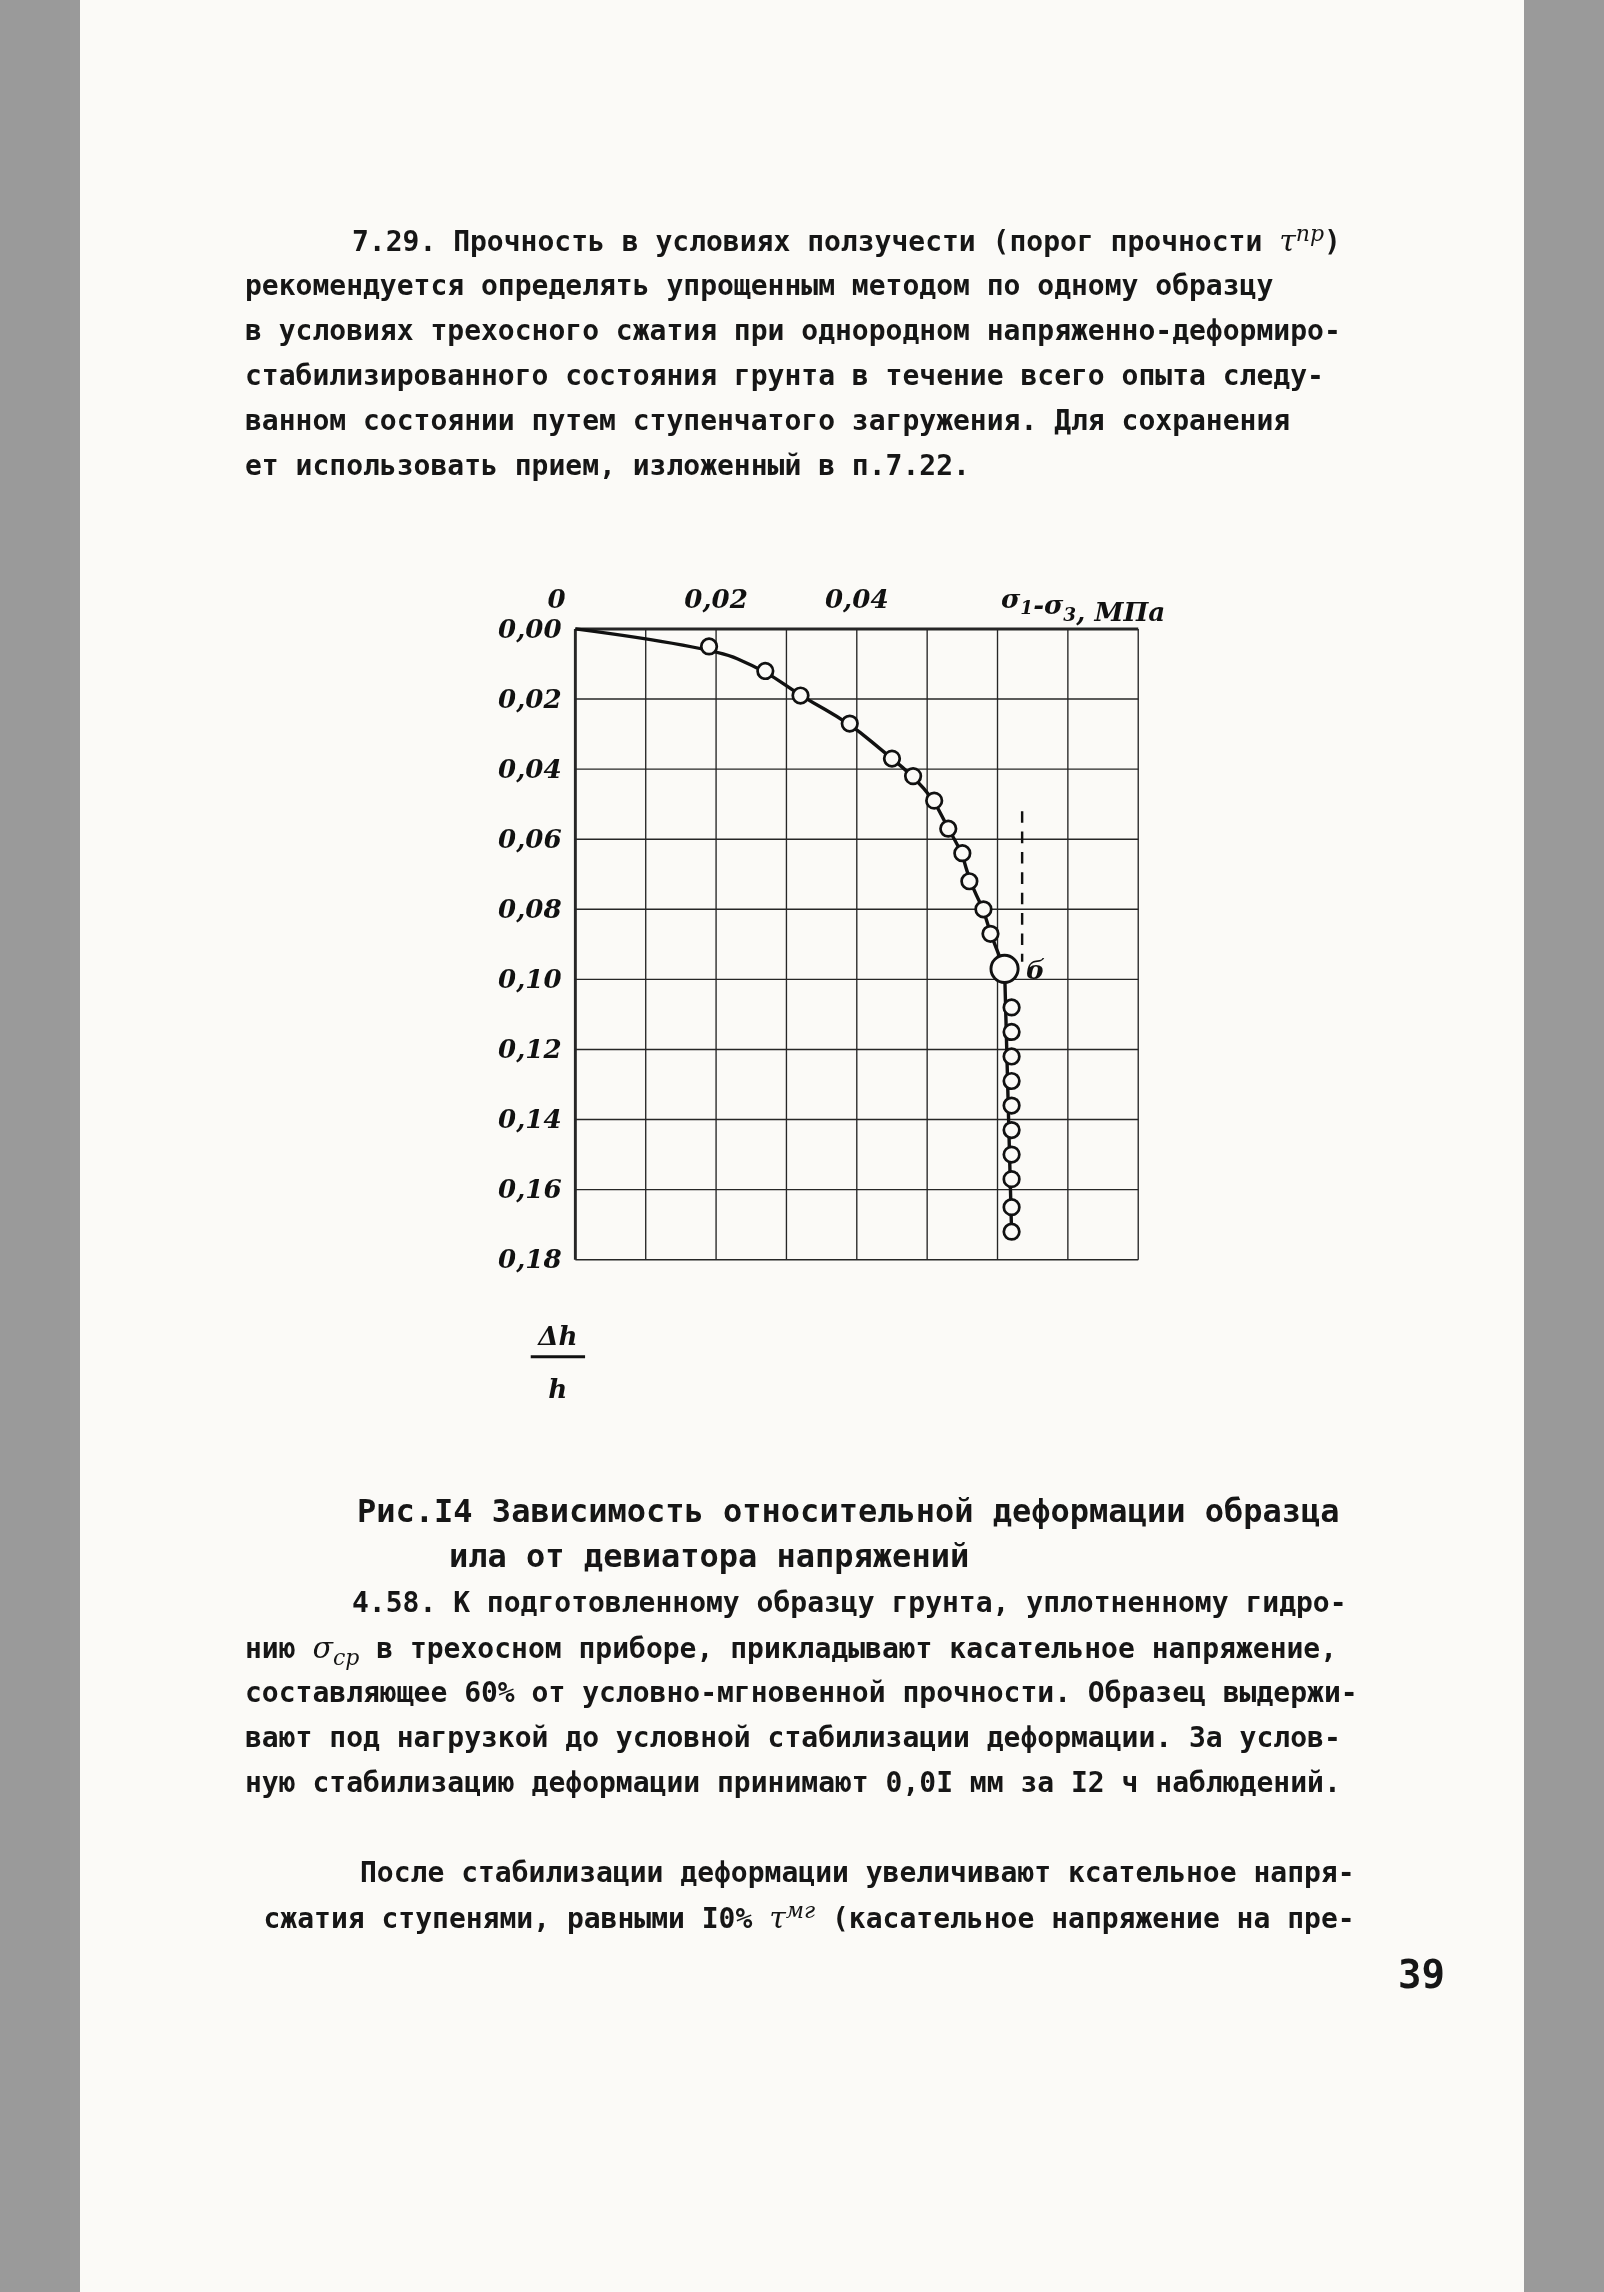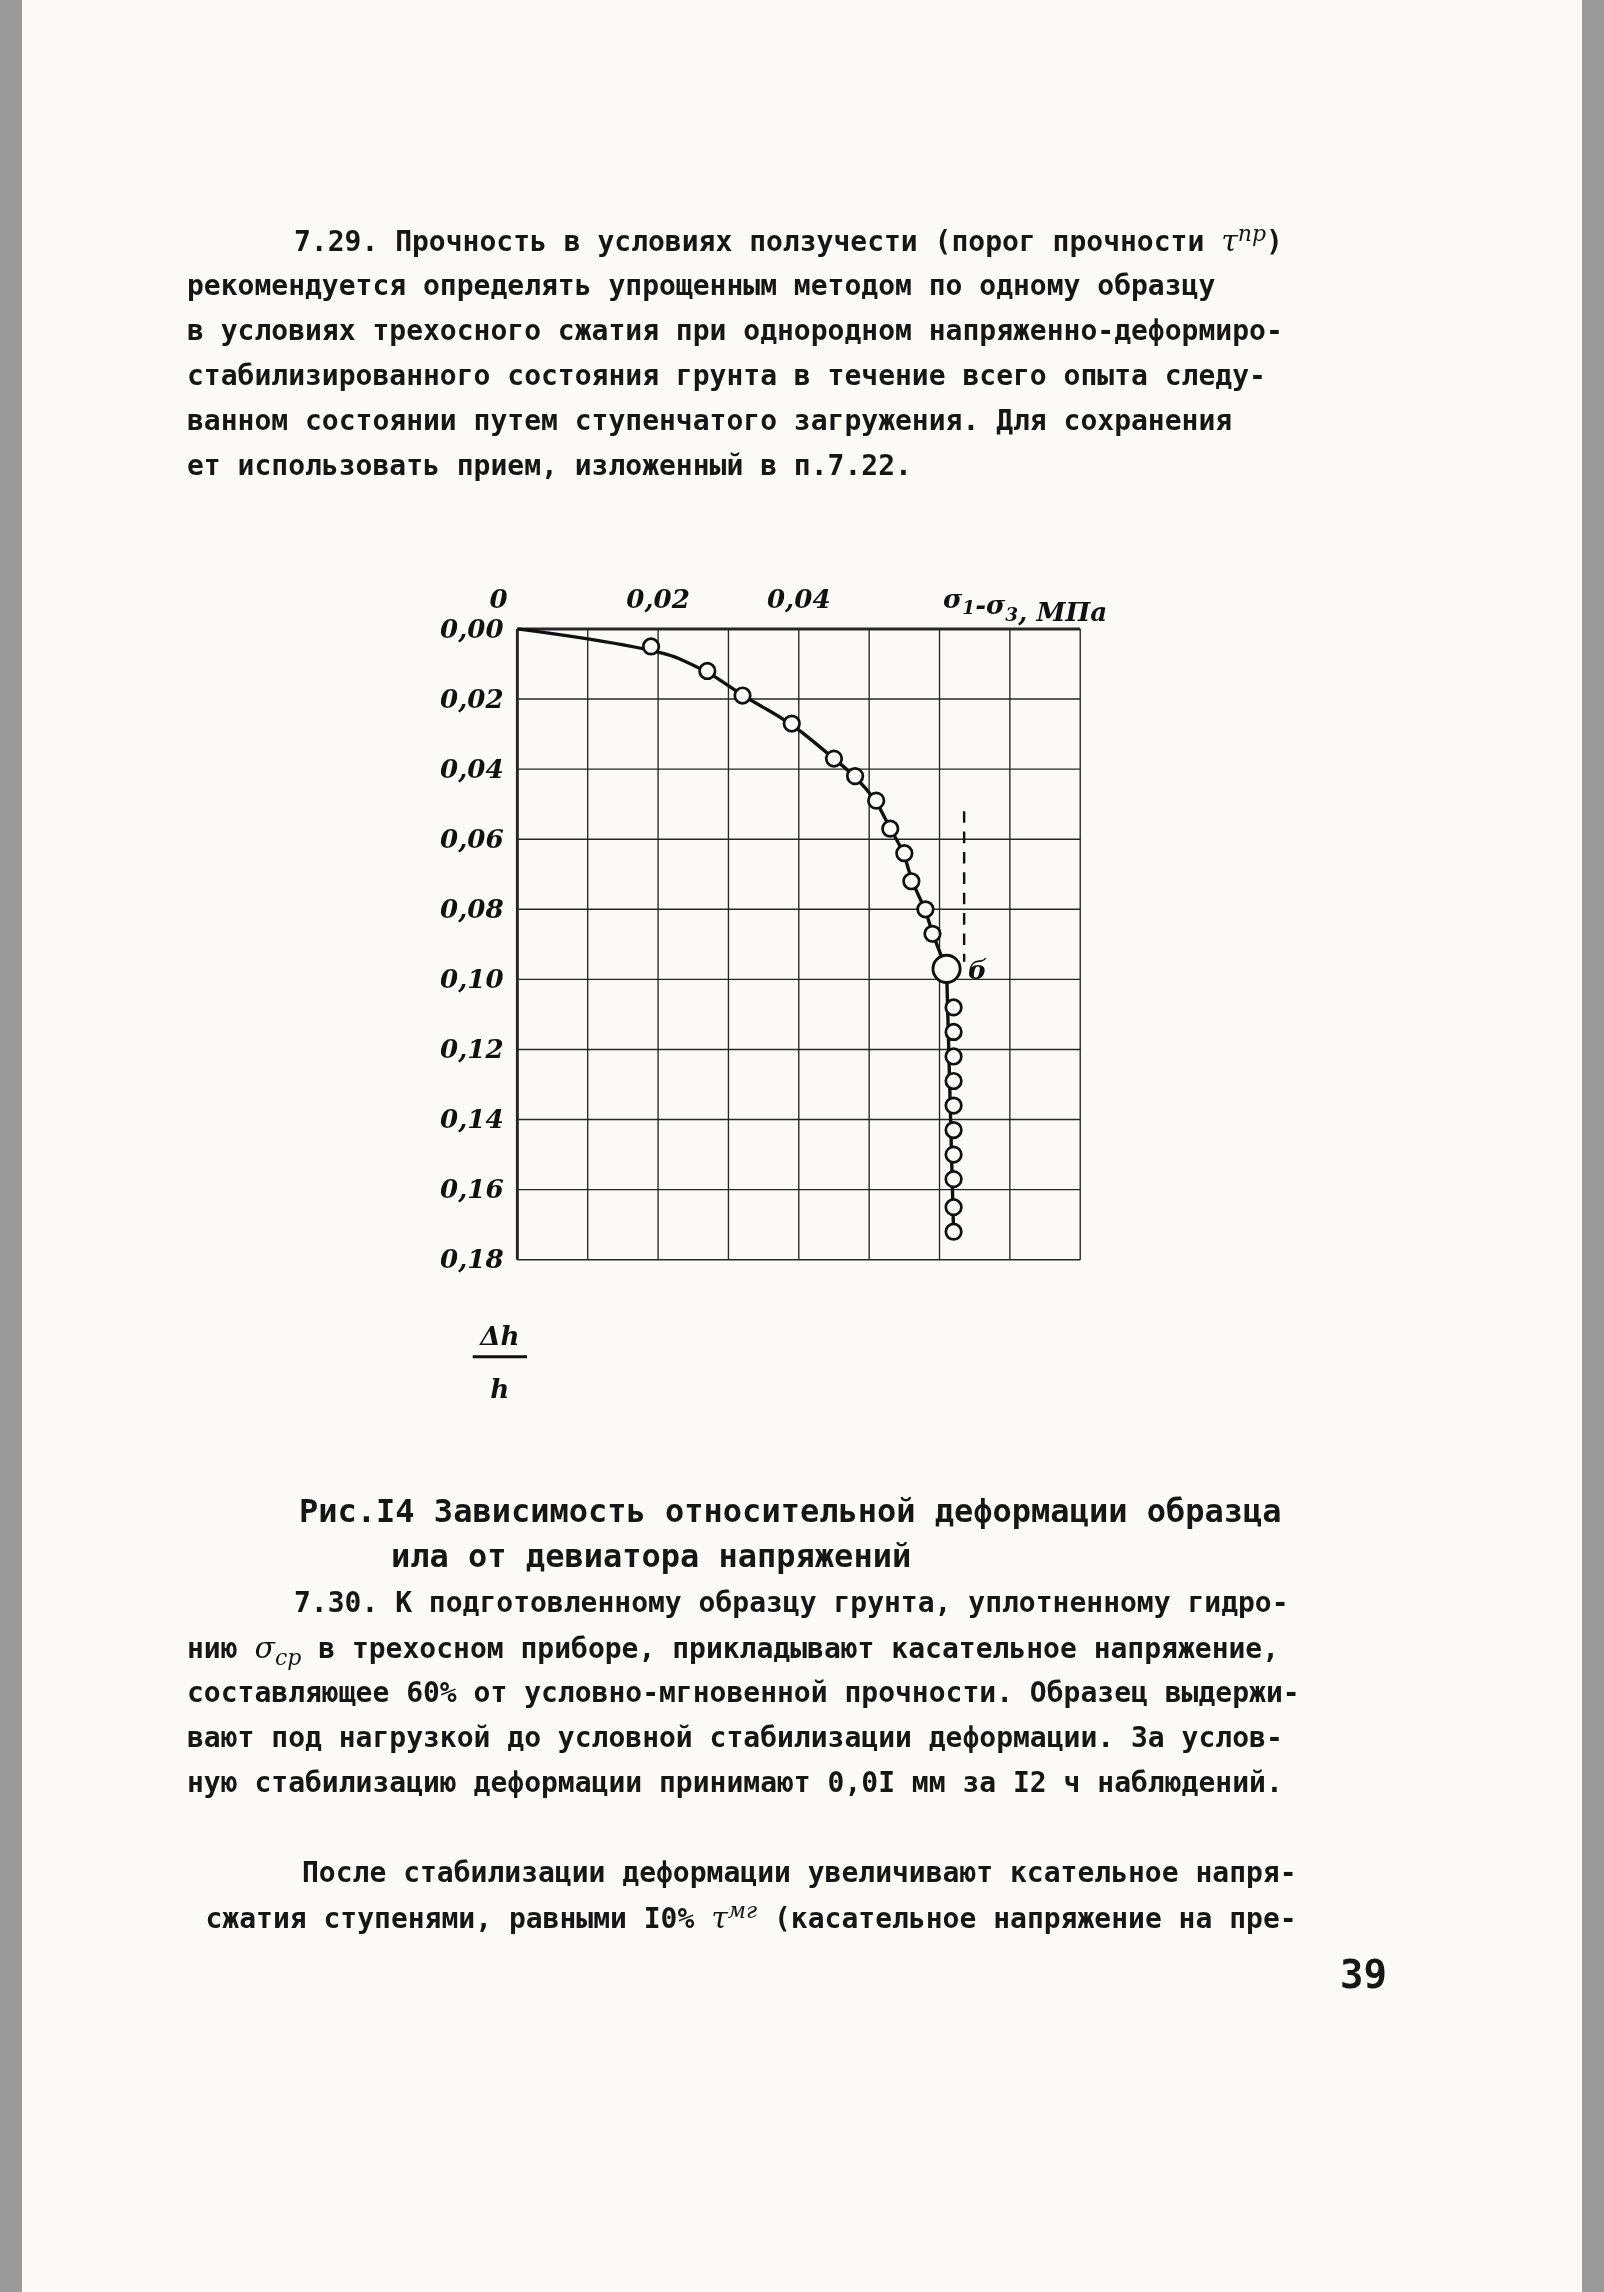--- a/index.html
+++ b/index.html
@@ -1,18 +1,18 @@
 <!DOCTYPE html>
 <html><head>
 <meta charset="utf-8">
 <style>
   html,body{margin:0;padding:0;background:#9a9a9a;}
   .page{
     position:relative;
-    width:1560px;height:2292px;
+    width:1444px;height:2292px;
     margin:0 auto;
     background:#fbfaf7;
     color:#161616;
     font-family:"DejaVu Sans Mono","Liberation Mono",monospace;
     font-weight:bold;
     overflow:hidden;
   }
   .para{position:absolute;font-size:28px;line-height:45px;white-space:nowrap;}
   .line{height:45px;}
   .indent{padding-left:107px;}
@@ -115,21 +115,21 @@
       </g>
       <circle cx="532.25" cy="420.2777777777778" r="14" fill="#fbfaf7" stroke="#111" stroke-width="3"></circle>
     </svg>
 
   <div class="caption">
     <div class="line">Рис.I4  Зависимость относительной деформации образца</div>
     <div class="line second">ила от девиатора напряжений</div>
   </div>
 
   <div class="para" style="left:165px;top:1580px;">
-    <div class="line indent">7.30. К подготовленному образцу грунта, уплотненному гидро-</div>
+    <div class="line indent">4.58. К подготовленному образцу грунта, уплотненному гидро-</div>
     <div class="line"><span>нию </span><span class="frm">σ</span><sub class="frm">ср</sub><span> в трехосном приборе, прикладывают касательное напряжение,</span></div>
     <div class="line">составляющее 60% от условно-мгновенной прочности. Образец выдержи-</div>
     <div class="line">вают под нагрузкой до условной стабилизации деформации. За услов-</div>
     <div class="line">ную стабилизацию деформации принимают 0,0I мм за I2 ч наблюдений.</div>
   </div>
 
   <div class="para" style="left:173px;top:1850px;text-align:right;">
     <div class="line indent">После стабилизации деформации увеличивают ксательное напря-</div>
     <div class="line"><span>сжатия ступенями, равными I0% </span><span class="frm">τ</span><sup class="frm">мг</sup><span> (касательное напряжение на пре-</span></div>
   </div>

